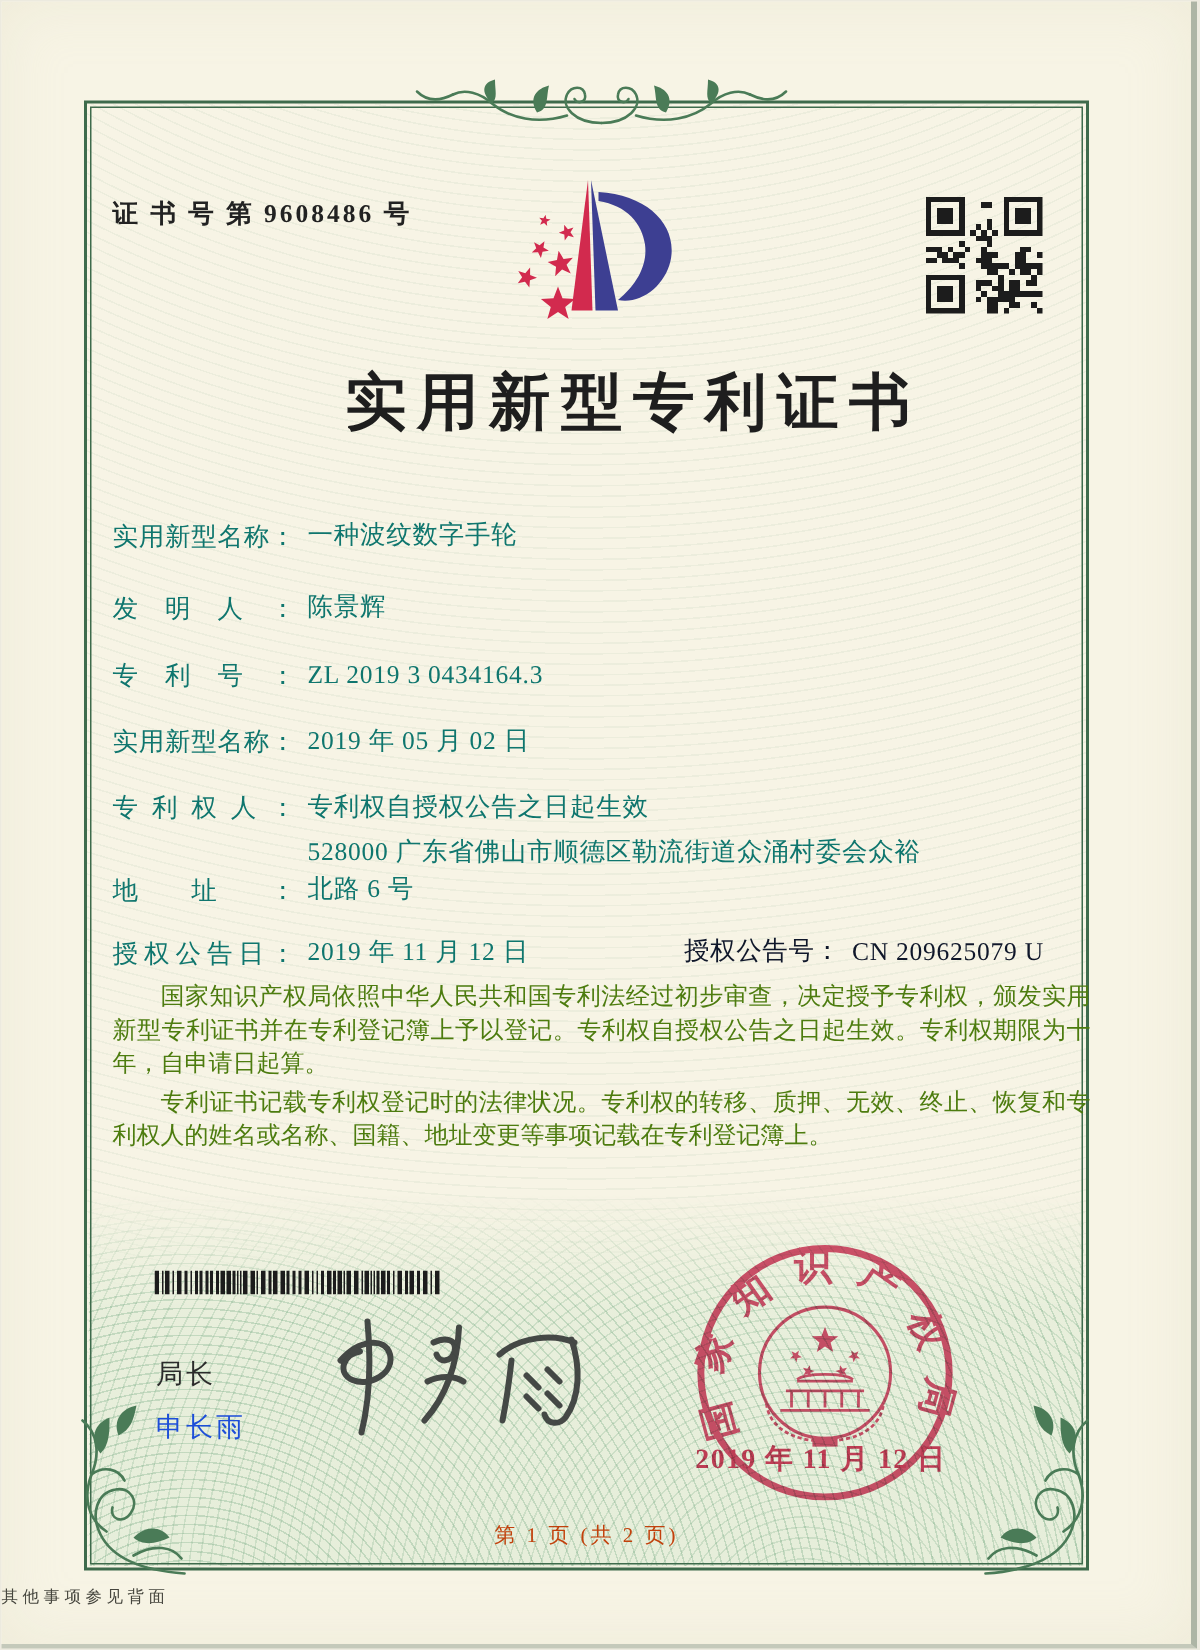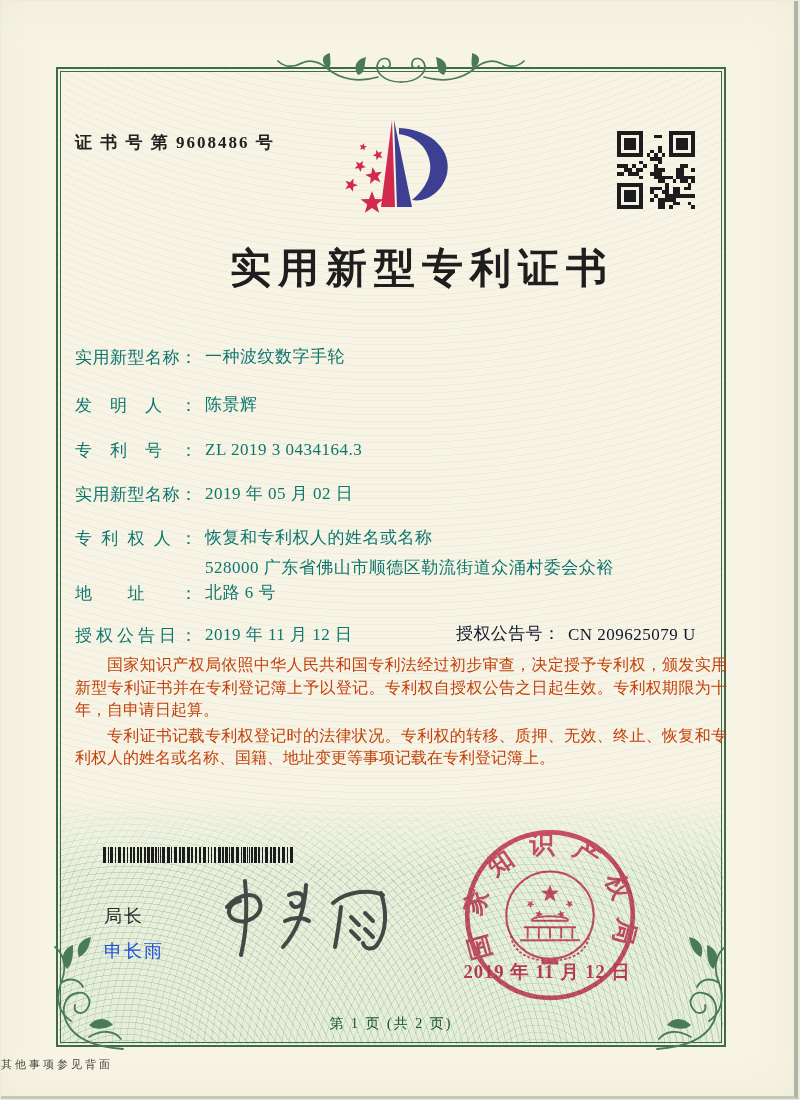--- a/index.html
+++ b/index.html
@@ -57,31 +57,31 @@
     display:inline-block;width:122px;
     text-align:justify;text-align-last:justify;
     flex:none;
   }
   .fvalue{margin-left:8px;letter-spacing:.5px;line-height:25px;}
   .addr{width:420px;}
   .grant2{position:absolute;left:455px;display:flex;font-size:17px;color:#0f172a;}
   .grant2 .flabel{width:104px;}
   .bodytext{
     position:absolute;left:74px;top:653px;width:652px;
-    font-size:16px;line-height:22.6px;color:#c2410c;text-align:justify;
+    font-size:16px;line-height:22.6px;color:#4d7c0f;text-align:justify;
   }
   .bodytext p{margin:0 0 3px;text-indent:2em;}
   .barcode{position:absolute;left:102px;top:846px;width:194px;height:16px;}
   .sig-title{position:absolute;left:103px;top:903px;font-size:18px;color:#2b2b2b;letter-spacing:2px;}
   .sig-name{position:absolute;left:103px;top:938px;font-size:18px;color:#1d4ed8;letter-spacing:2px;text-align:right;}
   .signature{position:absolute;left:212px;top:872px;width:190px;height:95px;}
   .seal{position:absolute;left:456px;top:820px;width:186px;height:192px;mix-blend-mode:multiply;opacity:.94;}
   .page-num{
     position:absolute;left:56px;top:1014px;width:668px;text-align:center;
-    font-size:14px;color:#14532d;letter-spacing:2px;
+    font-size:14px;color:#c2410c;letter-spacing:2px;
   }
   .back-note{
     position:absolute;left:0;top:1056px;width:760px;text-align:left;
     font-size:11px;color:#45453d;letter-spacing:3px;
   }
   .garland{position:absolute;left:262px;top:48px;width:276px;height:38px;}
   .flourish{position:absolute;width:78px;height:122px;}
   .fl-bl{left:46px;top:930px;}
   .fl-br{left:654px;top:930px;transform:scaleX(-1);}
   
@@ -376,21 +376,21 @@
   <div class="frow" style="top:436px">
     <span class="flabel">专利号：</span>
     <span class="fvalue">ZL 2019 3 0434164.3</span>
   </div>
   <div class="frow" style="top:480px">
     <span class="flabel">实用新型名称：</span>
     <span class="fvalue">2019 年 05 月 02 日</span>
   </div>
   <div class="frow" style="top:524px">
     <span class="flabel">专利权人：</span>
-    <span class="fvalue">恢复和专利权人的姓名或名称</span>
+    <span class="fvalue">专利权自授权公告之日起生效</span>
   </div>
   <div class="frow" style="top:554px">
     <span class="flabel">地址：</span>
     <span class="fvalue addr">528000 广东省佛山市顺德区勒流街道众涌村委会众裕北路 6 号</span>
   </div>
   <div class="frow" style="top:621px">
     <span class="flabel">授权公告日：</span>
     <span class="fvalue">2019 年 11 月 12 日</span>
   </div>
   <div class="grant2" style="top:621px">

